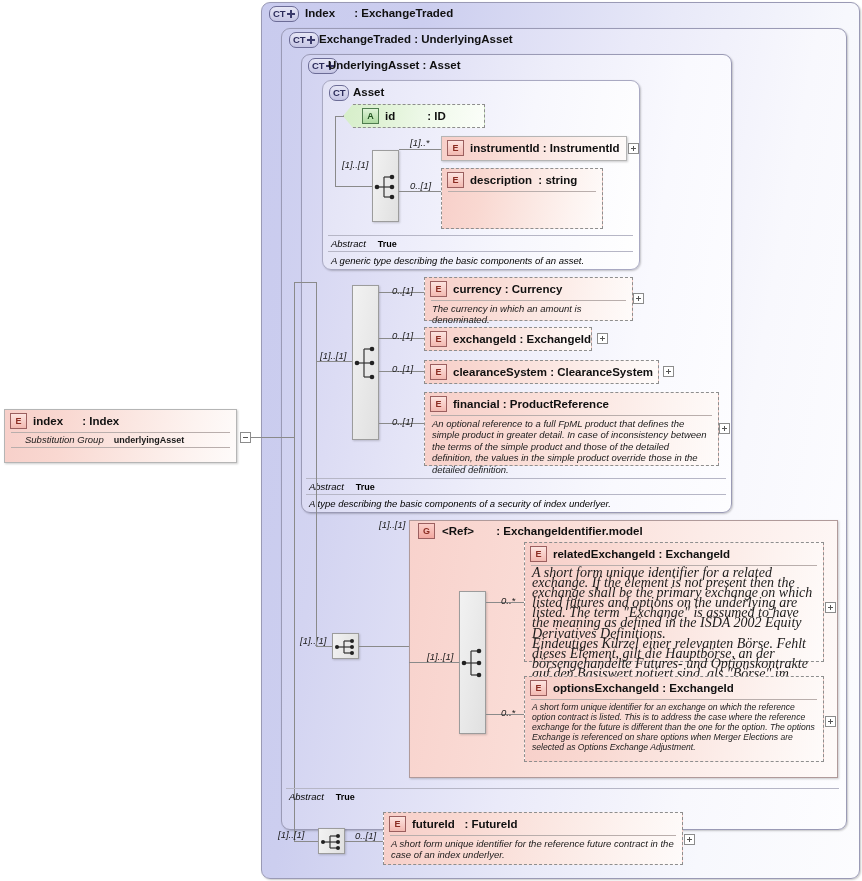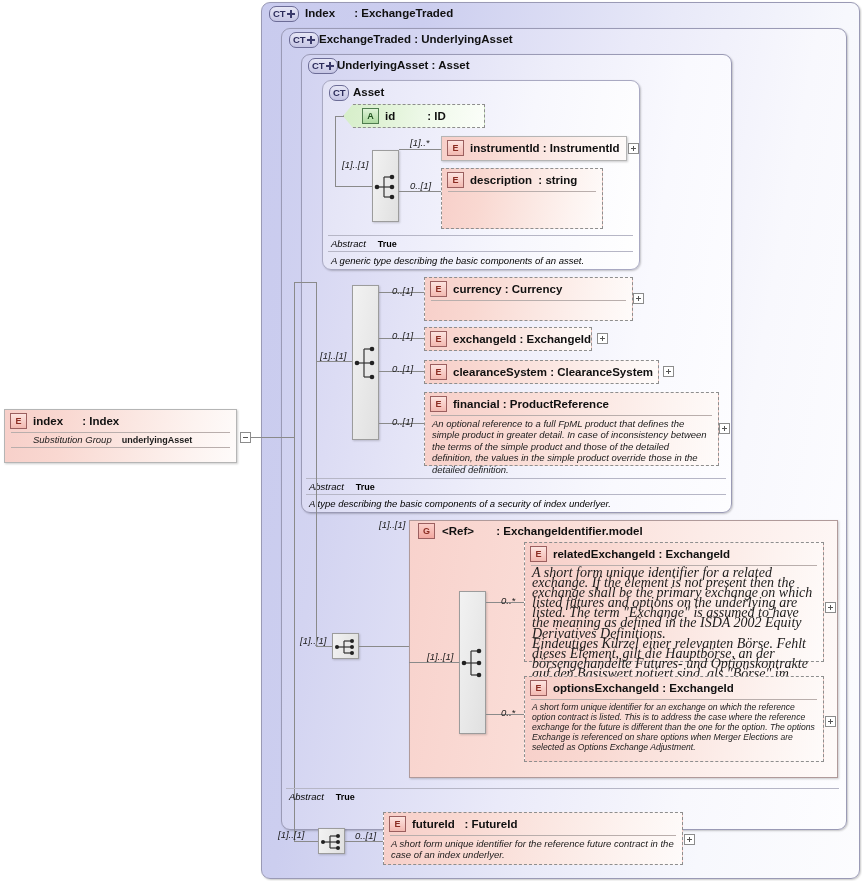--- a/index.html
+++ b/index.html
@@ -118,23 +118,22 @@
     font-style: italic;
     color: #1a1a1a;
     line-height: 11.4px;
     padding: 2px 6px 3px 7px;
     white-space: pre-line;
   }
   .node-prop {
     display: flex;
     gap: 10px;
     font-size: 9.5px;
-    padding: 1px 6px 1px 0;
+    padding: 1px 6px 1px 20px;
     line-height: 12px;
-    margin-left: 28px;
   }
   .node-prop .k { font-style: italic; color: #1a1a1a; }
   .node-prop .v { font-weight: bold; font-size: 9px; color: #1a1a1a; }
 
   
   .chip {
     display: inline-flex;
     align-items: center;
     justify-content: center;
     width: 15px; height: 14px;
@@ -261,21 +260,21 @@
     <span>CT</span>
       <span class="plusglyph"></span>
   </div>
   <div class="ct-title" style="left:319px; top:32px;">ExchangeTraded : UnderlyingAsset</div>
 
   <div class="abs ct-panel inner2" style="left:301px; top:54px; width:431px; height:459px;"></div>
   <div class="ct-tag" style="left:308px; top:58px;">
     <span>CT</span>
       <span class="plusglyph"></span>
   </div>
-  <div class="ct-title" style="left:337px; top:58px;">UnderlyingAsset : Asset</div>
+  <div class="ct-title" style="left:328px; top:58px;">UnderlyingAsset : Asset</div>
 
   <div class="abs ct-panel plain" style="left:322px; top:80px; width:318px; height:190px;"></div>
   <div class="ct-tag" style="left:329px; top:85px;">
     <span>CT</span>
   </div>
   <div class="ct-title" style="left:353px; top:85px;text-align:right;">Asset</div>
 
   <div class="panel-foot" style="left:328px; top:235px; width:305px;">
     <div class="row">
       <span class="k">Abstract</span>
@@ -367,20 +366,21 @@
   <div class="card" style="left:392px; top:330px;">0..[1]</div>
   <div class="card" style="left:392px; top:363px;">0..[1]</div>
   <div class="card" style="left:392px; top:416px;">0..[1]</div>
 
   <div class="node dashed" style="left:424px; top:277px; width:209px; height:44px;">
     <div class="node-head">
       <span class="chip">E</span>
       <span class="node-name">currency : Currency</span>
     </div>
     <div class="node-rule"></div>
+    <div class="node-doc">The currency in which an amount is denominated.</div>
   </div>
   <div class="toggle plus" style="left:633px; top:293px;"></div>
 
   <div class="node dashed" style="left:424px; top:327px; width:168px; height:24px;">
     <div class="node-head">
       <span class="chip">E</span>
       <span class="node-name">exchangeId : ExchangeId</span>
     </div>
   </div>
   <div class="toggle plus" style="left:597px; top:333px;"></div>

